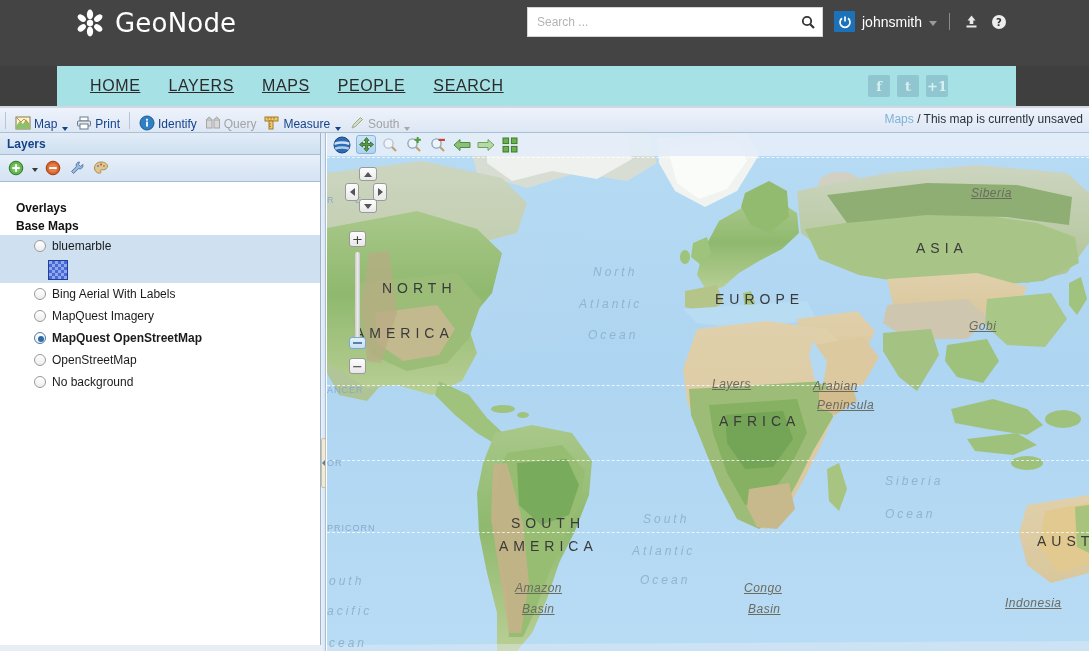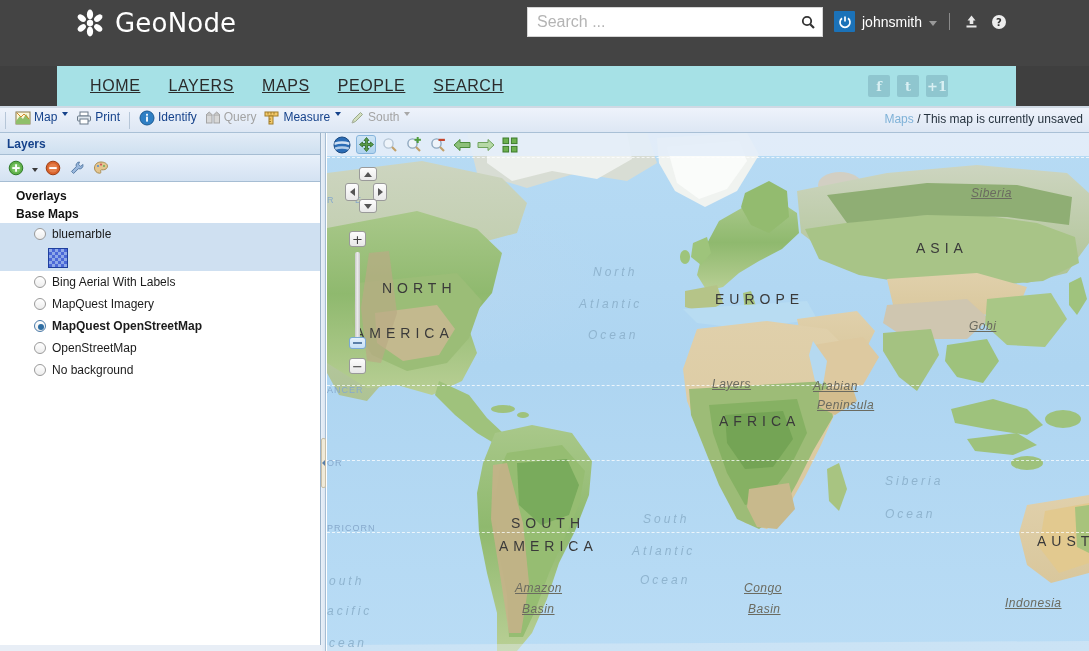--- a/index.html
+++ b/index.html
@@ -30,21 +30,21 @@
   }
   .search-wrap {
     position: absolute; left: 527px; top: 7px;
     width: 296px; height: 30px;
     background: #fff; border: 1px solid #d5d5d5;
     display: flex; align-items: center;
   }
   .search-input {
     border: 0; outline: 0; flex: 1;
     height: 26px; margin-left: 7px;
-    font-size: 16px; color: #555;
+    font-size: 12px; color: #555;
     font-family: "Liberation Sans", sans-serif;
     background: transparent;
   }
   .search-input::placeholder { color: #b4b4b4; }
   .search-btn {
     width: 28px; height: 26px; border: 0; background: transparent;
     cursor: pointer; display: flex; align-items: center; justify-content: center;
   }
   .user-area {
     position: absolute; left: 834px; top: 11px;
@@ -99,21 +99,21 @@
   
   .apptoolbar {
     position: absolute; left: 0; top: 108px;
     width: 1089px; height: 25px;
     background: linear-gradient(#eef3fb, #dde7f4);
     border-bottom: 1px solid #a9c0d6;
     display: flex; align-items: center;
   }
   .tb-sep { width: 1px; height: 17px; background: #b6c6d8; margin: 0 5px; }
   .tb-item {
-    display: flex; align-items: flex-start; gap: 3px;
+    display: flex; align-items: flex-end; gap: 3px;
     height: 21px; padding: 0 4px; cursor: pointer;
     font-size: 12px; color: #15428b;
   }
   .tb-item.dis { color: #a3a3a3; cursor: default; }
   .tb-ico { width: 16px; height: 16px; position: relative; }
   .tb-caret {
     width: 0; height: 0; border-left: 3px solid transparent;
     border-right: 3px solid transparent; border-top: 4px solid #15428b;
     margin-left: 2px; margin-top: 2px;
   }
@@ -145,21 +145,21 @@
   }
   .lt-btn {
     width: 18px; height: 18px; display: flex; align-items: center;
     justify-content: center; cursor: pointer; position: relative;
   }
   .lt-caret {
     width: 0; height: 0; border-left: 3px solid transparent;
     border-right: 3px solid transparent; border-top: 4px solid #3a3a3a;
     margin-left: 1px; margin-top: 3px;
   }
-  .tree { padding-top: 5px; font-size: 12px; color: #1b1b1b; }
+  .tree { padding-top: 17px; font-size: 12px; color: #1b1b1b; }
   .tree-group {
     padding-left: 16px; height: 18px; line-height: 18px;
     font-weight: bold; font-size: 12px; color: #111;
   }
   .tree-row {
     display: flex; align-items: center; gap: 6px;
     height: 22px; padding-left: 34px; cursor: pointer;
   }
   .tree-row.sel { background: #cfe0f1; }
   .tree-row.bold .tree-label { font-weight: bold; }

